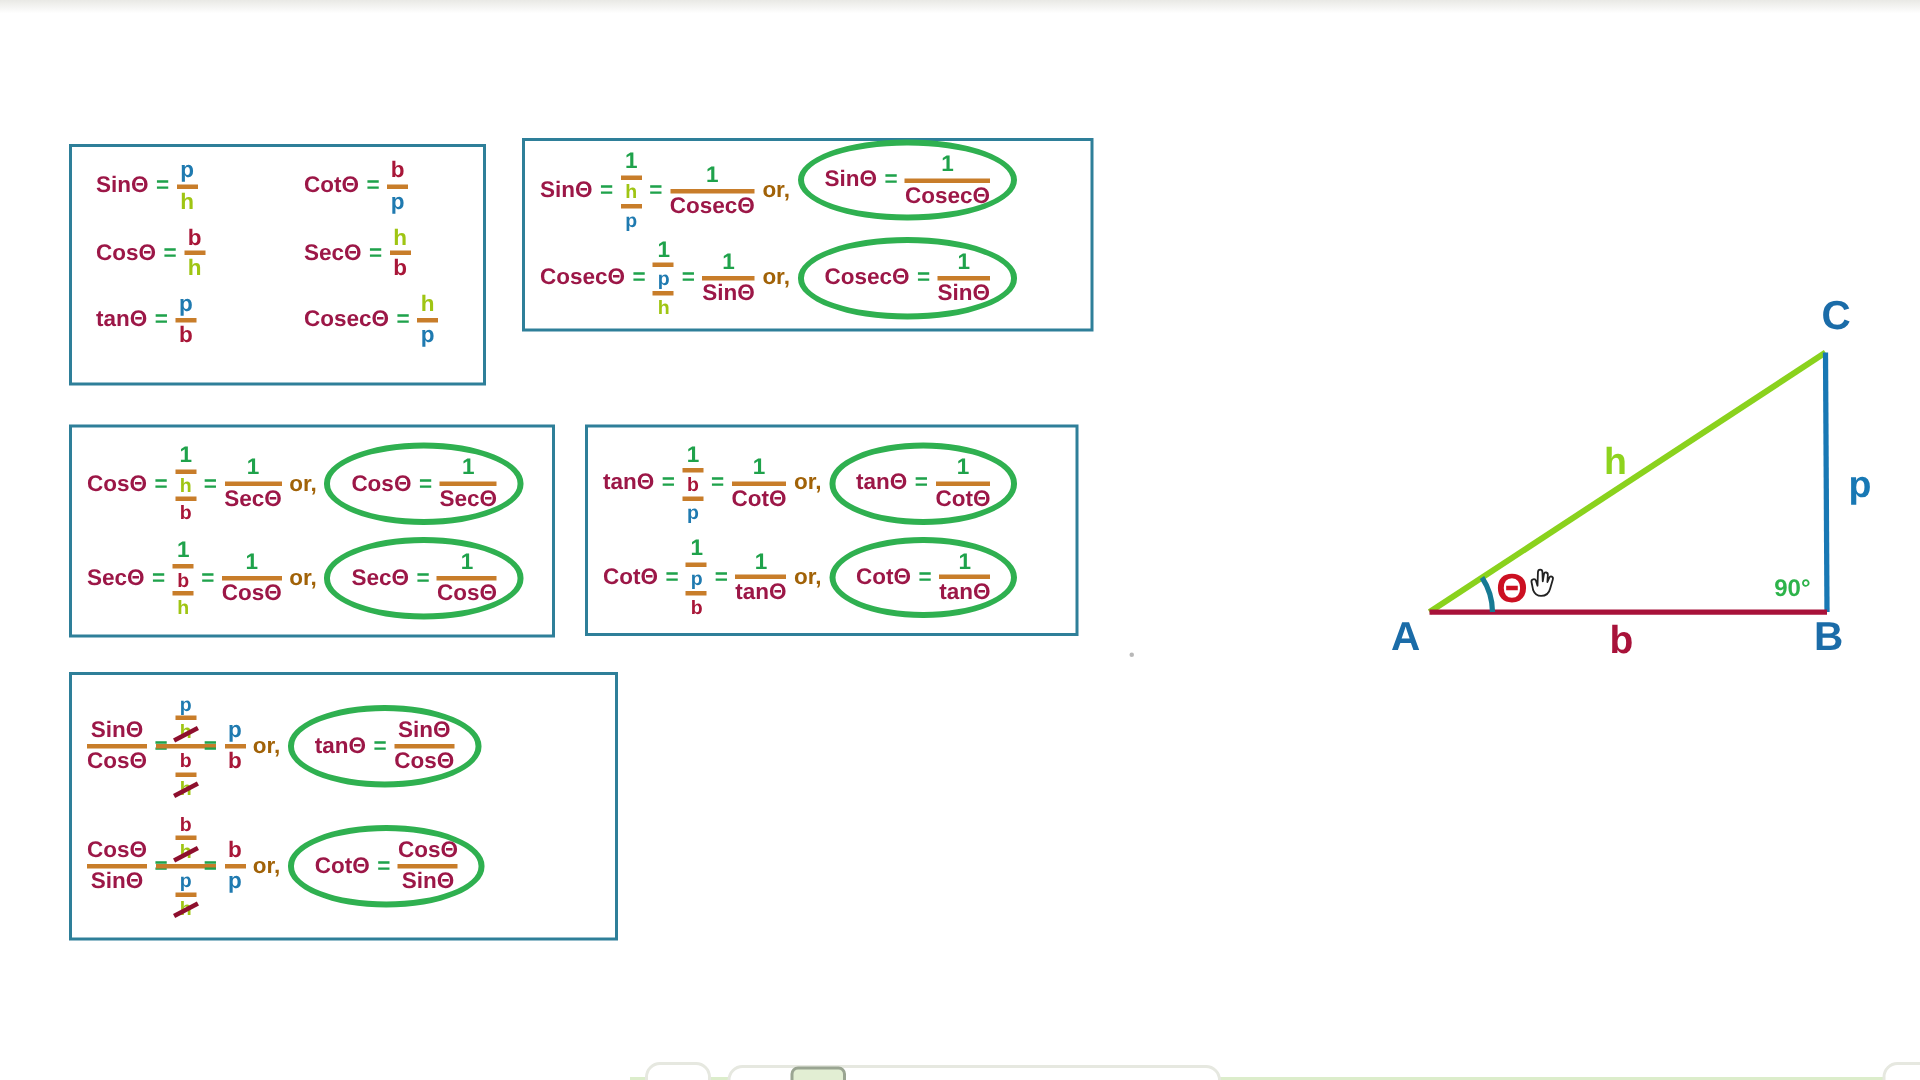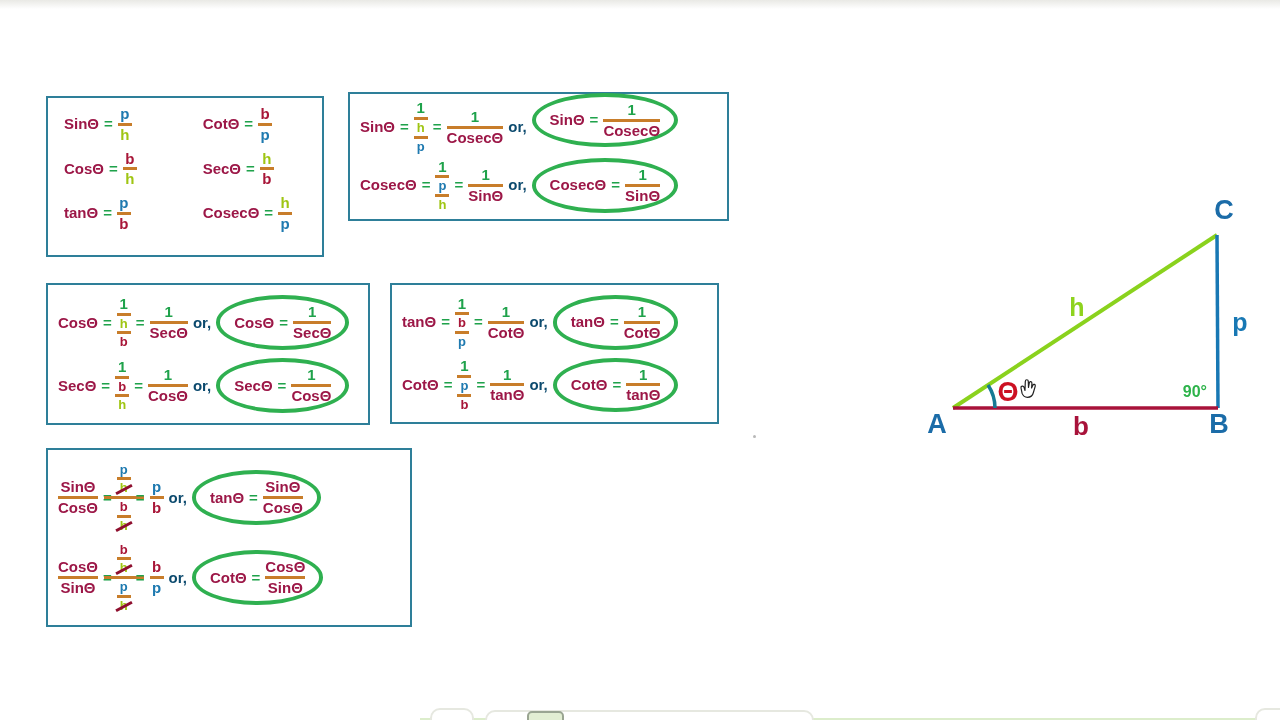--- a/index.html
+++ b/index.html
@@ -10,21 +10,21 @@
   .top-band{position:absolute;left:0;top:0;width:1280px;height:9px;
     background:linear-gradient(to bottom,#e9e9e5,rgba(255,255,255,0));}
   .box{position:absolute;border:2px solid #2e7f99;background:#fff;box-sizing:border-box;overflow:visible;}
   
   .cn{color:#9c1747;}       
   .ceq{color:#1fa24b;}      
   .c1{color:#1fa24b;}       
   .cp{color:#1f7ab0;}       
   .ch{color:#9fc513;}       
   .cb{color:#a81638;}       
-  .cor{color:#0c4a6e;}      
+  .cor{color:#a16207;}      
   .frow{display:flex;align-items:center;gap:5px;font-size:15px;line-height:1.05;}
   .frac{display:inline-flex;flex-direction:column;align-items:center;vertical-align:middle;}
   .frac>.bar{align-self:stretch;border-top:3px solid #c87d2a;margin:1px 0;min-width:14px;}
   .frac .frac{font-size:13px;}
   .bigfrac>.bar{align-self:center;width:calc(100% + 26px);margin:1px -13px;}
   .ellipse{display:inline-flex;align-items:center;gap:5px;border:4px solid #2fb050;
     border-radius:50%;padding:5px 14px;background:transparent;}
   .struck{position:relative;display:inline-block;}
   .struck::after{content:"";position:absolute;left:-5px;right:-5px;top:46%;
     border-top:3px solid #8e0f2e;transform:rotate(-28deg);}

